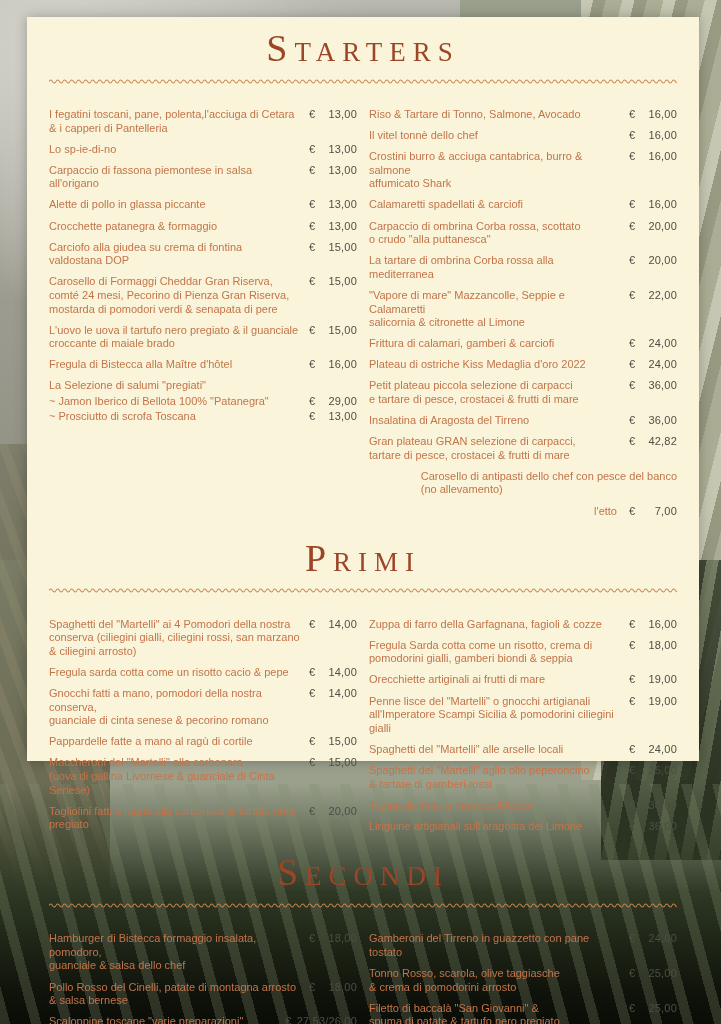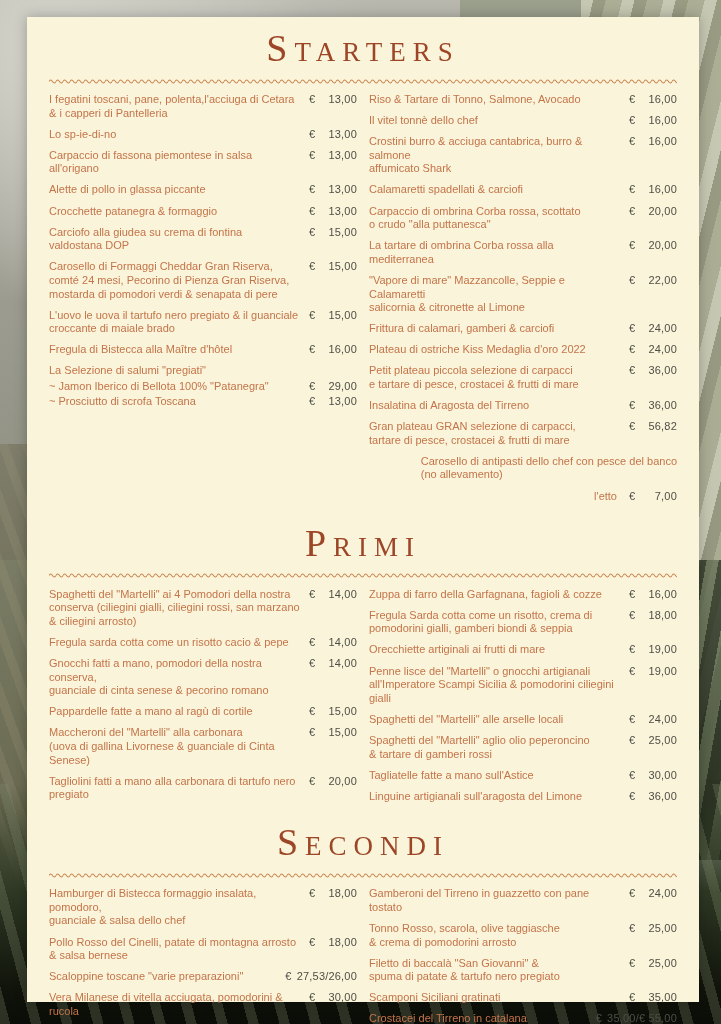--- a/index.html
+++ b/index.html
@@ -38,36 +38,36 @@
       linear-gradient(180deg, rgba(24,29,17,0) 0%, #2e3824 45%, #11140b 85%, #0a0c07 100%);
   }
   .bd-rightdark{
     right:0;top:560px;width:120px;height:300px;
     background:
       repeating-linear-gradient(100deg, rgba(94,108,80,.6) 0 12px, rgba(36,44,28,.7) 12px 26px),
       linear-gradient(180deg, rgba(70,80,58,.2), rgba(26,32,18,.9));
   }
   
   .card{
-    position:absolute;left:27px;top:17px;width:672px;height:985px;
+    position:absolute;left:27px;top:17px;width:672px;height:744px;
     background:#faf5da;box-sizing:border-box;
     padding:6px 22px 0 22px;
     box-shadow:0 0 12px rgba(0,0,0,.25);
   }
   .section-title{
     margin:2px 0 4px 0;text-align:center;
     font-family:"Liberation Serif",serif;
     color:#9d4527;text-transform:uppercase;
     font-size:27px;font-weight:400;letter-spacing:7px;line-height:1.25;
   }
   .section-title::first-letter{font-size:38px;}
   .menu-section + .menu-section .section-title{margin-top:16px;}
   .divider-wrap{height:7px;line-height:0;}
   .divider-wrap svg{display:block;width:100%;height:7px;}
-  .cols{display:grid;grid-template-columns:1fr 1fr;column-gap:12px;margin-top:2px;}
+  .cols{display:grid;grid-template-columns:1fr 1fr;column-gap:12px;margin-top:17px;}
   .item{display:flex;gap:8px;margin-top:7.5px;align-items:flex-start;
         color:#c4744a;font-size:11px;line-height:13.6px;}
   .item.sub{margin-top:1.5px;}
   .item.has-unit{align-items:flex-end;flex-direction:column;}
   .iname{flex:1 1 auto;white-space:pre-line;}
   .ipr{flex:0 0 auto;display:flex;gap:12px;align-items:baseline;}
   .unit{color:#c4744a;}
   .price{display:flex;justify-content:space-between;gap:5px;min-width:48px;
          color:#4d4e46;letter-spacing:.2px;}
 </style>
@@ -310,21 +310,21 @@
                   <span class="amt">36,00</span>
                 </span>
               </span>
             </div>
             <div class="item">
               <span class="iname">Gran plateau GRAN selezione di carpacci,
 tartare di pesce, crostacei &amp; frutti di mare</span>
               <span class="ipr">
                 <span class="price">
                   <span class="cur">€</span>
-                  <span class="amt">56,82</span>
+                  <span class="amt">42,82</span>
                 </span>
               </span>
             </div>
             <div class="item has-unit">
               <span class="iname">Carosello di antipasti dello chef con pesce del banco
 (no allevamento)</span>
               <span class="ipr">
                 <span class="unit">l'etto</span>
                 <span class="price">
                   <span class="cur">€</span>

